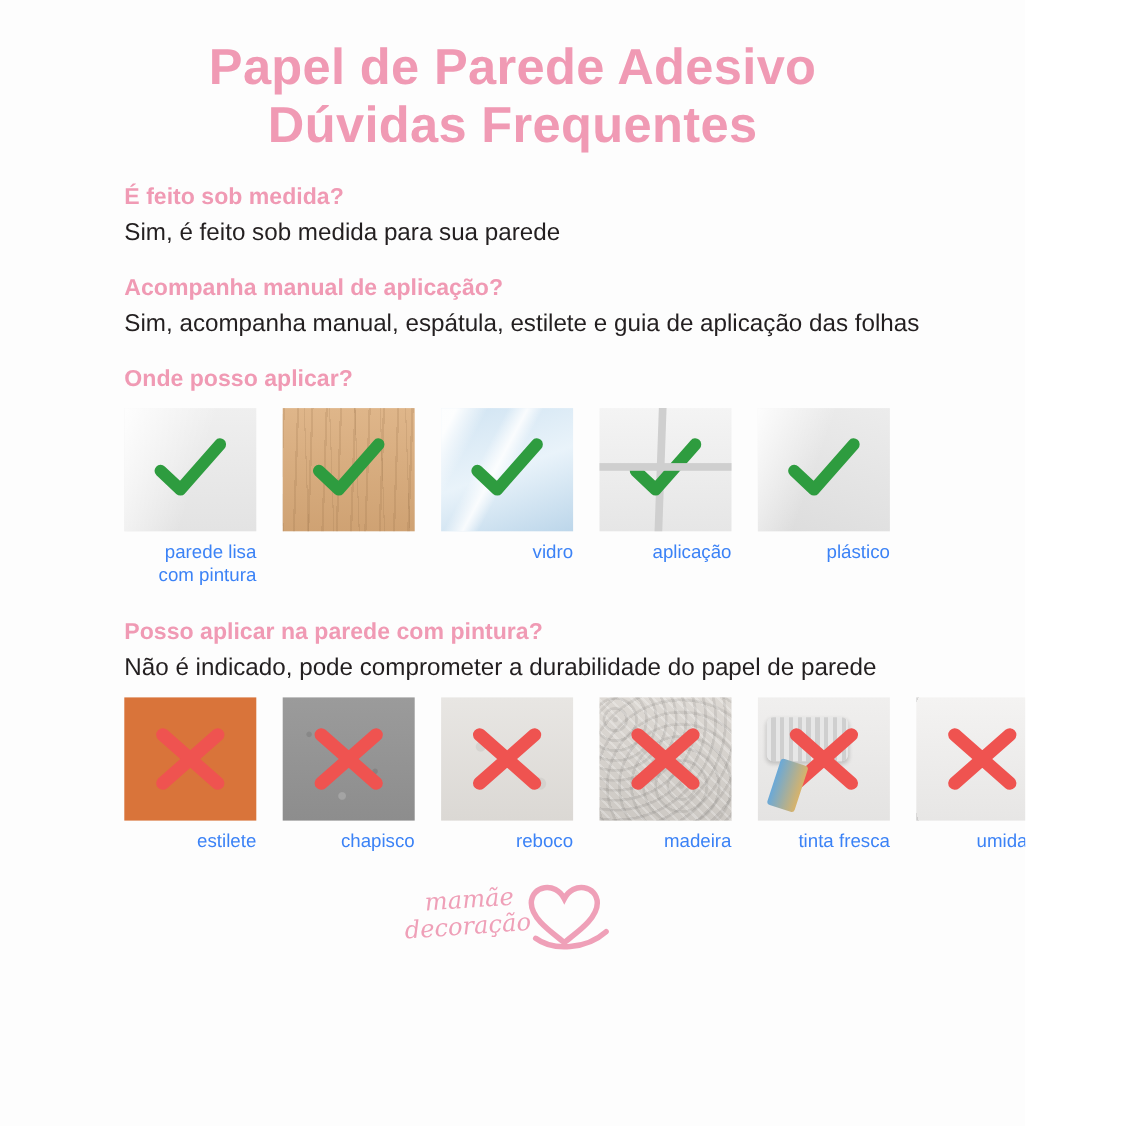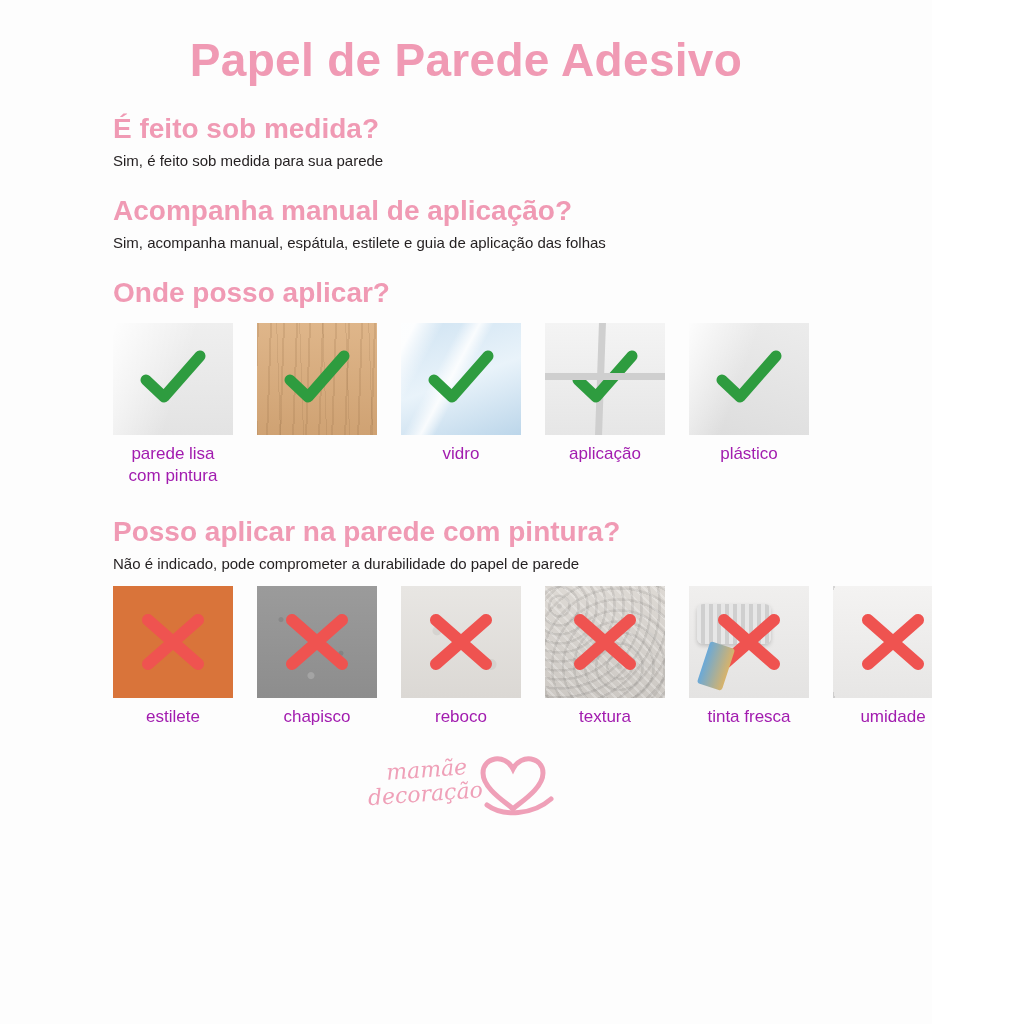--- a/index.html
+++ b/index.html
@@ -26,48 +26,48 @@
     font-size: 46px;
     font-weight: bold;
     line-height: 1.16;
     letter-spacing: 0.3px;
   }
 
   
   .qa-wrap { padding: 0 0 0 113px; }
   .q {
     color: #f09ab4;
-    font-size: 28px;
+    font-size: 21px;
     font-weight: bold;
     margin-top: 26px;
   }
   .a {
     color: #231f20;
-    font-size: 15px;
+    font-size: 22px;
     margin-top: 7px;
   }
 
   
   .tiles {
     display: flex;
     gap: 24px;
     margin-top: 14px;
     padding-left: 0;
   }
   .tile { width: 120px; }
   .tile-img {
     position: relative;
     width: 120px; height: 112px;
     overflow: hidden;
   }
   .tile-cap {
     margin-top: 8px;
-    color: #a21caf;
+    color: #3b82f6;
     font-size: 17px;
-    text-align: center;
+    text-align: right;
     line-height: 1.25;
   }
 
   
   .mark {
     position: absolute;
     left: 0; top: 0; right: 0; bottom: 0;
     display: flex;
     align-items: center;
     justify-content: center;
@@ -191,20 +191,21 @@
   .logo-text .l2 { display: block; margin-left: -6px; margin-top: 2px; }
   .logo-heart { margin-left: -14px; }
 </style>
 </head>
 <body>
 
 <div class="page">
 
   <div class="title-block">
     <div class="title-line">Papel de Parede Adesivo</div>
+    <div class="title-line">Dúvidas Frequentes</div>
   </div>
 
   <div class="qa-wrap">
 
     <div class="q">É feito sob medida?</div>
     <div class="a">Sim, é feito sob medida para sua parede</div>
 
     <div class="q">Acompanha manual de aplicação?</div>
     <div class="a">Sim, acompanha manual, espátula, estilete e guia de aplicação das folhas</div>
 
@@ -311,21 +312,21 @@
       </div>
 
       <div class="tile">
         <div class="tile-img s-textura">
           <span class="mark">
             <svg width="66" height="60" viewBox="0 0 66 60">
                 <path d="M8 8 L58 52 M58 8 L8 52" fill="none" stroke="#ef5350" stroke-width="12" stroke-linecap="round"></path>
               </svg>
           </span>
         </div>
-        <div class="tile-cap">textura</div>
+        <div class="tile-cap">madeira</div>
       </div>
 
       <div class="tile">
         <div class="tile-img s-tinta">
           <span class="mark">
             <svg width="66" height="60" viewBox="0 0 66 60">
                 <path d="M8 8 L58 52 M58 8 L8 52" fill="none" stroke="#ef5350" stroke-width="12" stroke-linecap="round"></path>
               </svg>
           </span>
         </div>

